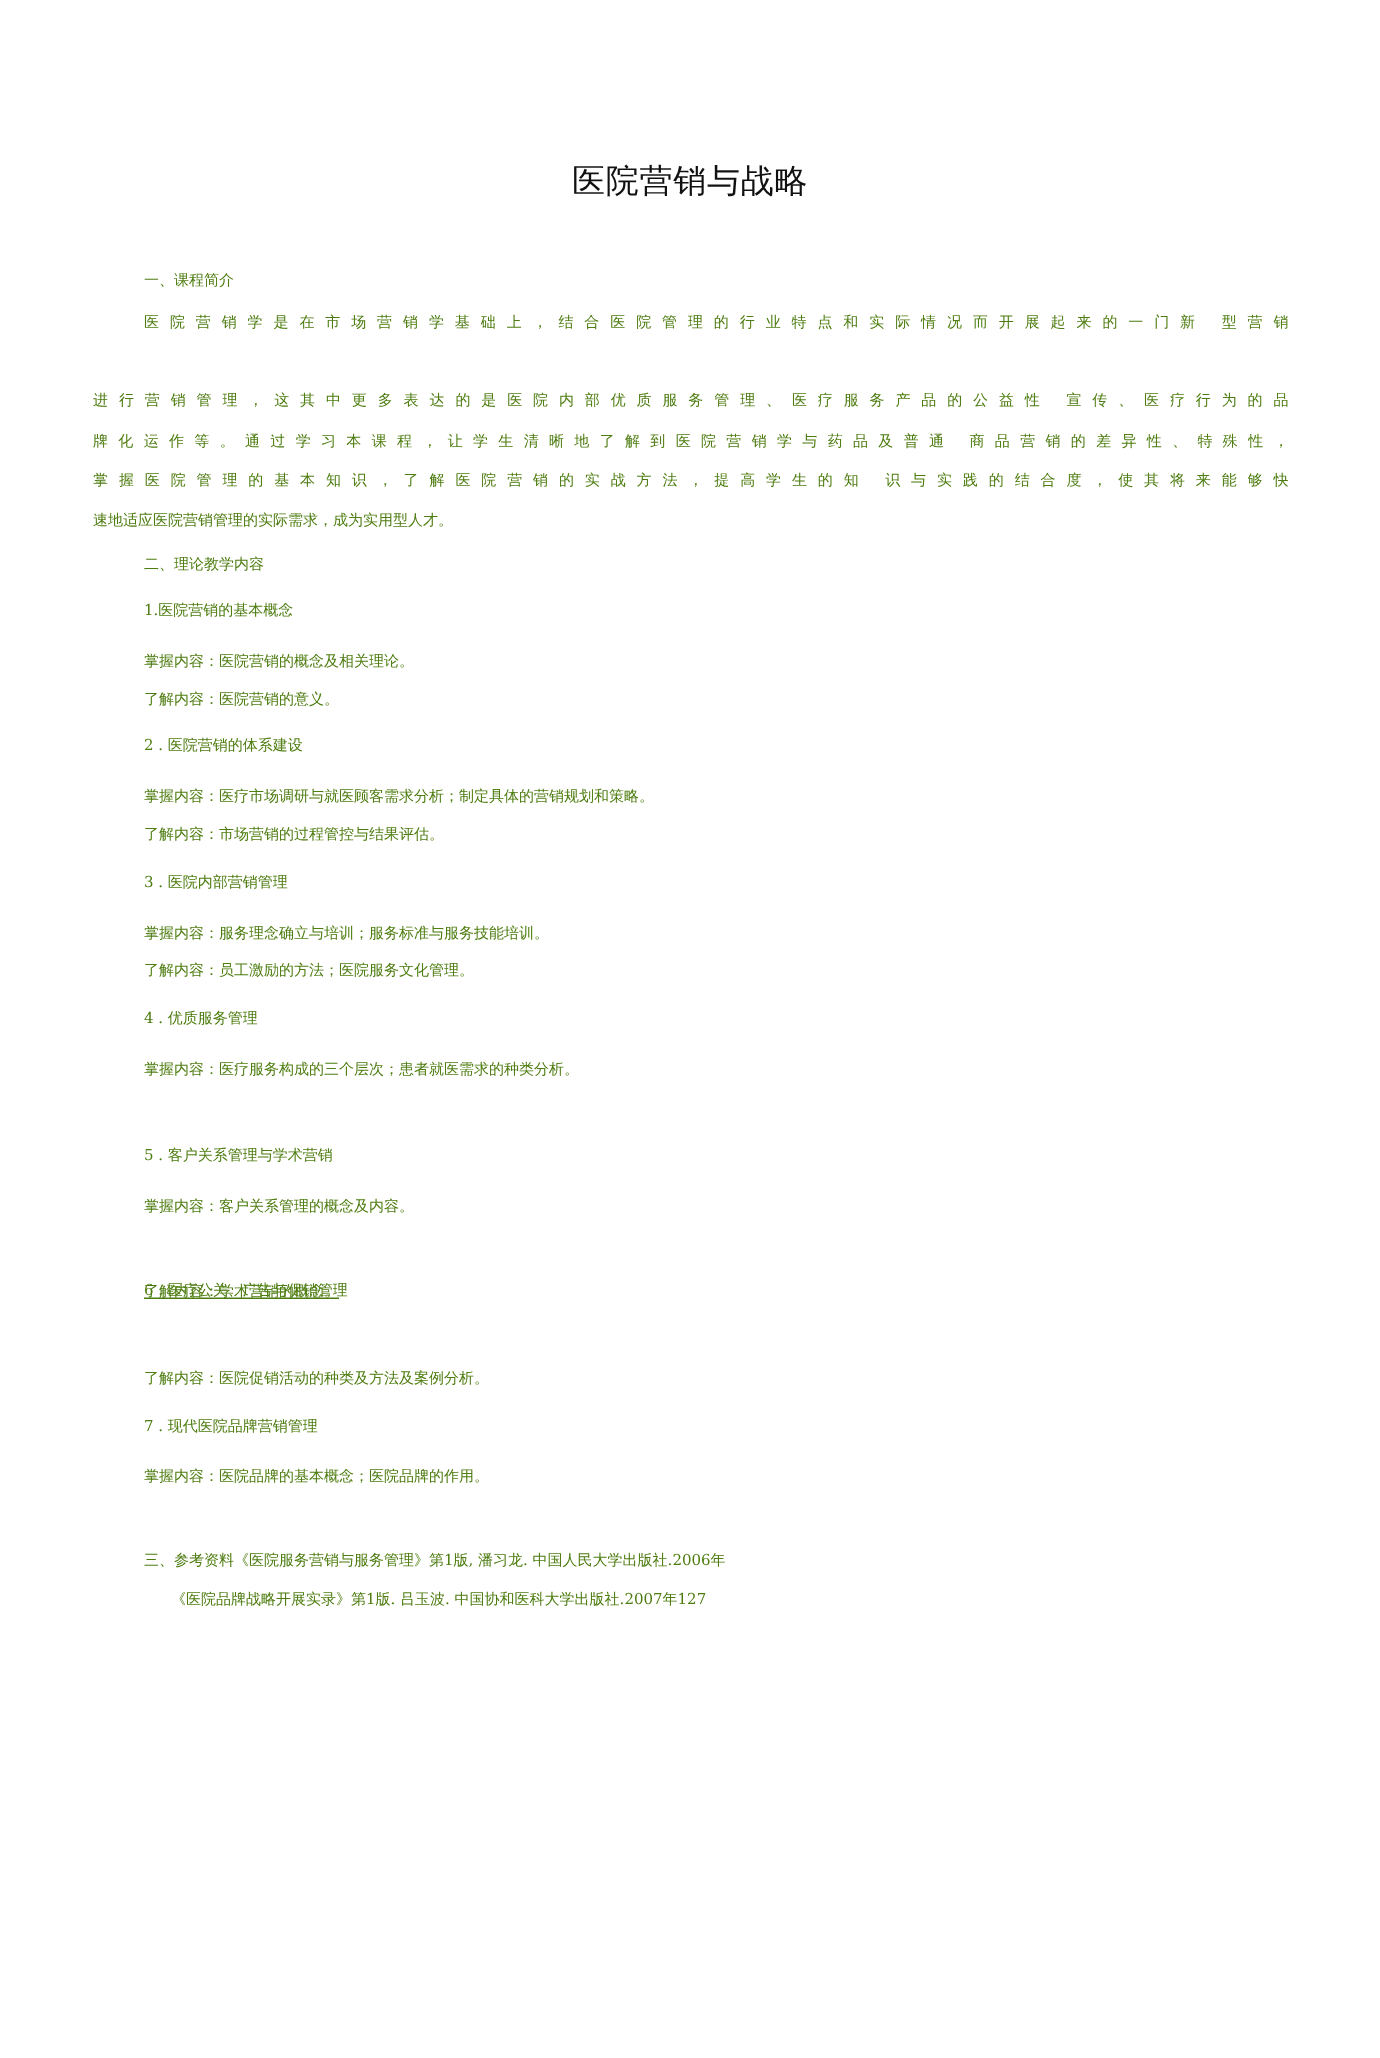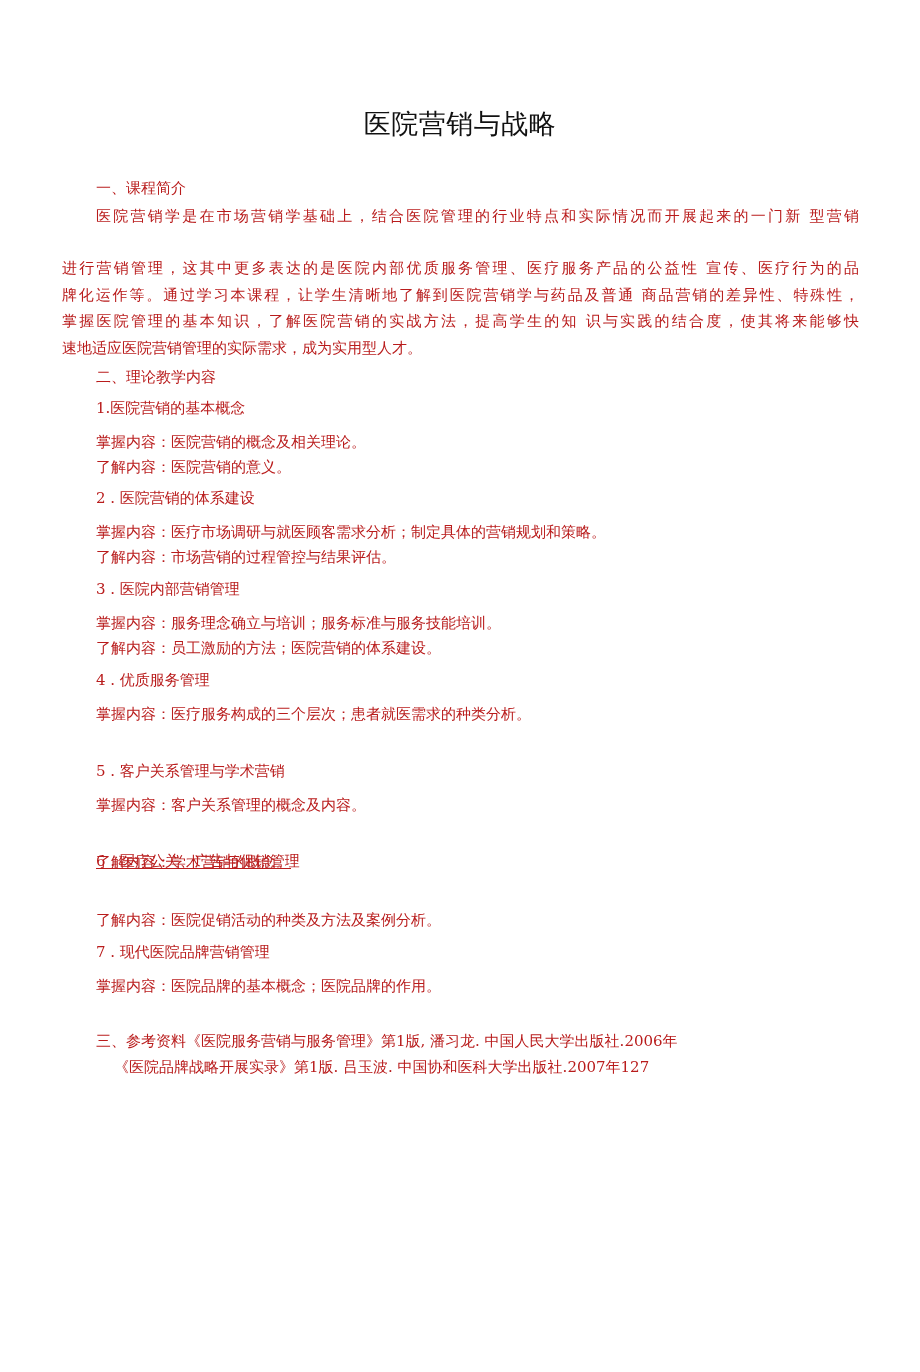--- a/index.html
+++ b/index.html
@@ -22,30 +22,30 @@
       width: 920px;
       height: 1372px;
     }
     .title {
       position: absolute;
       left: 0;
       width: 920px;
       top: 106px;
       text-align: center;
       font-family: "DejaVu Sans", "Liberation Sans", sans-serif;
-      font-size: 27px;
+      font-size: 22px;
       letter-spacing: 0.5px;
       color: #111;
     }
     .line {
       position: absolute;
-      font-size: 15px;
+      font-size: 10px;
       white-space: nowrap;
       line-height: 20px;
-      color: #b91c1c;
+      color: #4d7c0f;
     }
     .body-line {
       left: 62px;
       width: 797px;
       text-align: justify;
       text-align-last: justify;
     }
     .body-line.last {
       text-align-last: left;
     }
@@ -72,31 +72,31 @@
   <div class="line ind" style="top:398px;">1.医院营销的基本概念</div>
   <div class="line ind" style="top:432px;">掌握内容：医院营销的概念及相关理论。</div>
   <div class="line ind" style="top:457px;">了解内容：医院营销的意义。</div>
 
   <div class="line ind" style="top:488px;">2 . 医院营销的体系建设</div>
   <div class="line ind" style="top:522px;">掌握内容：医疗市场调研与就医顾客需求分析；制定具体的营销规划和策略。</div>
   <div class="line ind" style="top:547px;">了解内容：市场营销的过程管控与结果评估。</div>
 
   <div class="line ind" style="top:579px;text-align:right;">3 . 医院内部营销管理</div>
   <div class="line ind" style="top:613px;">掌握内容：服务理念确立与培训；服务标准与服务技能培训。</div>
-  <div class="line ind" style="top:638px;">了解内容：员工激励的方法；医院营销的体系建设。</div>
+  <div class="line ind" style="top:638px;">了解内容：员工激励的方法；医院服务文化管理。</div>
 
   <div class="line ind" style="top:670px;">4 . 优质服务管理</div>
   <div class="line ind" style="top:704px;">掌握内容：医疗服务构成的三个层次；患者就医需求的种类分析。</div>
 
   <div class="line ind" style="top:761px;">5 . 客户关系管理与学术营销</div>
   <div class="line ind" style="top:795px;">掌握内容：客户关系管理的概念及内容。</div>
   <div class="line ind" style="top:852px;text-decoration:underline;">了解内容：学术营销的概念。</div>
 
   <div class="line ind" style="top:851px;">6 . 医疗公关、广告与促销管理</div>
   <div class="line ind" style="top:910px;">了解内容：医院促销活动的种类及方法及案例分析。</div>
 
   <div class="line ind" style="top:942px;">7 . 现代医院品牌营销管理</div>
-  <div class="line ind" style="top:976px;">掌握内容：医院品牌的基本概念；医院品牌的作用。</div>
+  <div class="line ind" style="top:976px;font-family:Liberation Mono, monospace;">掌握内容：医院品牌的基本概念；医院品牌的作用。</div>
 
   <div class="line ind" style="top:1031px;">三、参考资料《医院服务营销与服务管理》第1版, 潘习龙. 中国人民大学出版社.2006年</div>
   <div class="line ind2" style="top:1057px;">《医院品牌战略开展实录》第1版. 吕玉波. 中国协和医科大学出版社.2007年127</div>
 
 </div>
 
 </body></html>

